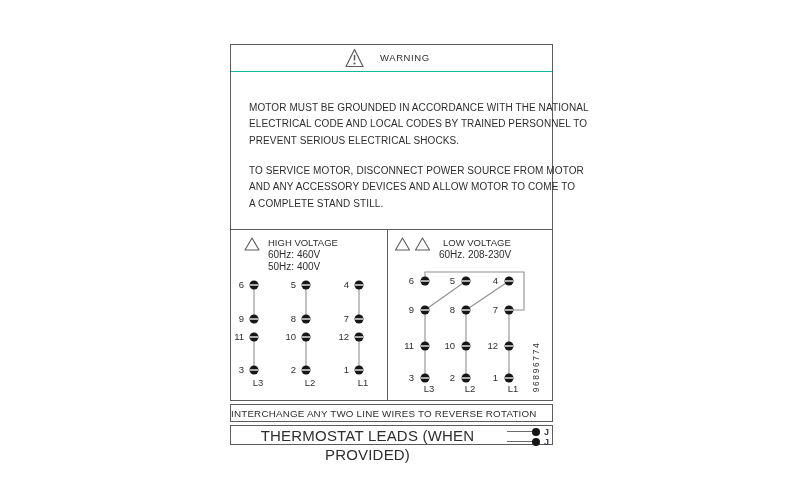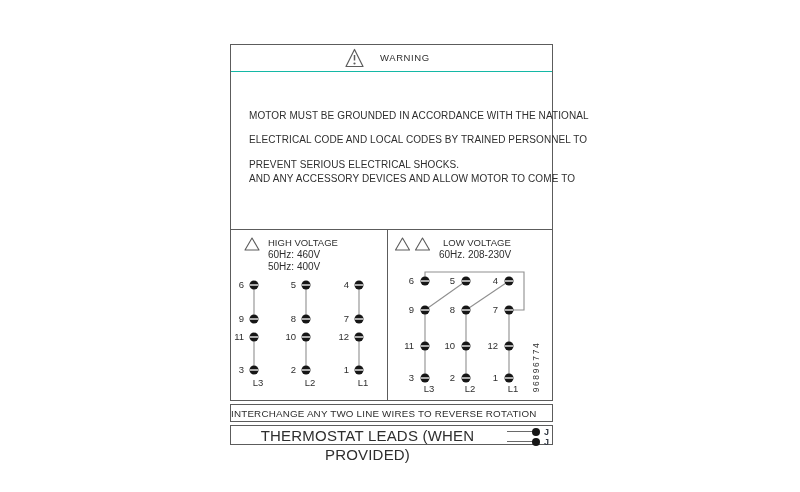--- a/index.html
+++ b/index.html
@@ -5,21 +5,21 @@
   html,body{margin:0;padding:0;background:#ffffff;}
   .canvas{position:relative;width:800px;height:492px;background:#ffffff;overflow:hidden;
           font-family:"Liberation Sans", sans-serif;color:#2e2e2e;}
   .box{position:absolute;box-sizing:border-box;border:1px solid #5c5c5c;background:#ffffff;}
   
   .label-main{left:230px;top:44px;width:323px;height:357px;}
   .warn-header{position:absolute;left:0;top:0;right:0;height:26px;border-bottom:1px solid #14b8a6;}
   .warn-tri{position:absolute;left:114px;top:3px;}
   .warn-title{position:absolute;left:149px;top:0;line-height:26px;font-size:9.5px;letter-spacing:.6px;}
   .para{position:absolute;left:18px;right:4px;font-size:10px;line-height:16.3px;letter-spacing:.1px;}
-  .para span{display:block;white-space:nowrap;margin-top:8px;}
+  .para span{display:block;white-space:nowrap;}
   .p1{top:55px;}
   .p2{top:118px;}
   .diagrams{position:absolute;left:0;right:0;top:184px;bottom:0;border-top:1px solid #5c5c5c;display:flex;}
   .panel{position:relative;box-sizing:border-box;height:100%;}
   .panel-hv{width:157px;border-right:1px solid #5c5c5c;}
   .panel-lv{flex:1;}
   .sec-tri{position:absolute;top:7px;}
   .sec-title{position:absolute;font-size:9.5px;line-height:11px;white-space:nowrap;}
   .sec-sub{position:absolute;font-size:10px;line-height:11px;white-space:nowrap;}
   .wiring{position:absolute;left:0;top:0;}
@@ -51,21 +51,23 @@
       </svg>
       <span class="warn-title">WARNING</span>
     </div>
 
     <div class="para p1">
       <span>MOTOR MUST BE GROUNDED IN ACCORDANCE WITH THE NATIONAL</span>
       <span>ELECTRICAL CODE AND LOCAL CODES BY TRAINED PERSONNEL TO</span>
       <span>PREVENT SERIOUS ELECTRICAL SHOCKS.</span>
     </div>
     <div class="para p2">
+      <span>TO SERVICE MOTOR, DISCONNECT POWER SOURCE FROM MOTOR</span>
       <span>AND ANY ACCESSORY DEVICES AND ALLOW MOTOR TO COME TO</span>
+      <span>A COMPLETE STAND STILL.</span>
     </div>
 
     <div class="diagrams">
 
       <div class="panel panel-hv">
         <svg class="wiring" width="157" height="173" viewBox="0 0 157 173">
           <g stroke="#8f8f8f" stroke-width="1.1">
             <line x1="23" y1="55" x2="23" y2="89"></line>
               <line x1="23" y1="107" x2="23" y2="140"></line>
             <line x1="75" y1="55" x2="75" y2="89"></line>

